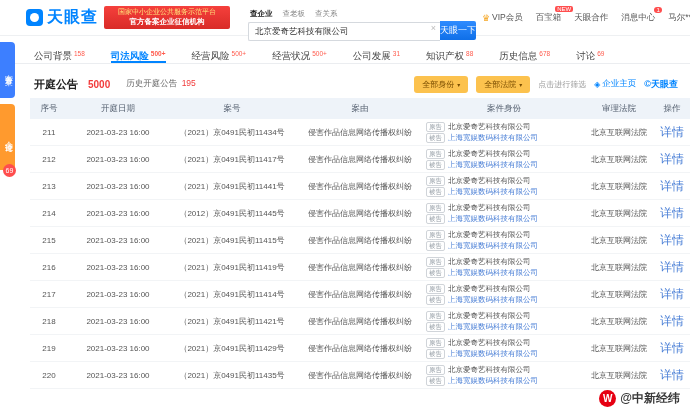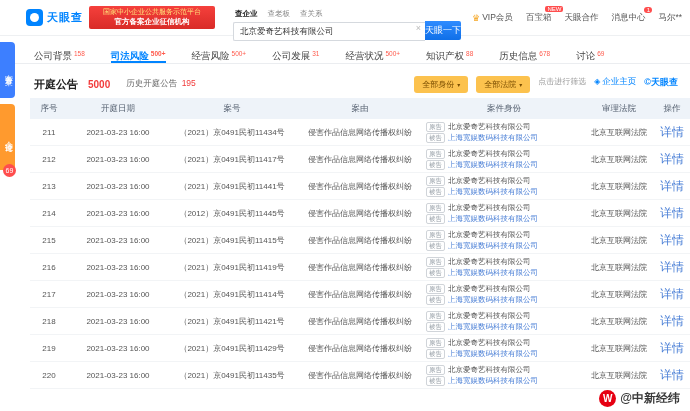--- a/index.html
+++ b/index.html
@@ -7,21 +7,21 @@
     font-family:"Liberation Sans","DejaVu Sans",sans-serif; background:#ffffff; color:#333; }
   .page { position:relative; width:690px; height:411px; background:#fff; }
 
   
   .top-header { display:flex; align-items:center; height:36px; padding:0 8px 0 26px;
     border-bottom:1px solid #eef0f2; background:#fff; gap:6px; }
   .logo-wrap { display:flex; align-items:center; gap:4px; flex:0 0 auto; }
   .logo-mark { width:17px; height:17px; border-radius:4px; background:#0084ff; position:relative; }
   .logo-mark::after { content:""; position:absolute; left:4px; top:4px; width:9px; height:9px;
     border-radius:50%; background:#fff; }
-  .logo-text { color:#0084ff; font-weight:bold; font-size:11px; letter-spacing:1px; }
+  .logo-text { color:#0084ff; font-weight:bold; font-size:16px; letter-spacing:1px; }
   .gov-banner { background:linear-gradient(#f5403c,#d92b27); border-radius:2px; padding:2px 14px;
     line-height:1.25; text-align:center; flex:0 0 auto; }
   .gov-banner .l1 { font-size:7px; color:#ffe27a; white-space:nowrap; }
   .gov-banner .l2 { font-size:7.5px; color:#ffffff; font-weight:bold; white-space:nowrap; }
   .search-area { margin-left:12px; flex:0 0 auto;margin-top:15px; }
   .search-tabs { display:flex; gap:10px; font-size:7.5px; color:#888; margin-bottom:1px; padding-left:2px; }
   .search-tabs .stab.active { color:#222; font-weight:bold; }
   .search-row { display:flex; align-items:center; }
   .search-input-wrap { position:relative; width:192px; }
   .search-input { width:100%; height:19px; border:1px solid #d5d9de; border-right:none;
@@ -59,21 +59,21 @@
     font-size:7px; width:13px; height:13px; border-radius:50%; display:flex; align-items:center;
     justify-content:center; z-index:3; }
 
   
   .content { margin:6px 8px 0 30px; background:#fff; }
   .toolbar { display:flex; align-items:center; height:28px; gap:8px; padding:0 4px; }
   .sec-title { font-size:11px; font-weight:bold; color:#222; }
   .sec-count { font-size:10px; color:#f23b3b; font-weight:bold; margin-left:2px; }
   .hist-link { font-size:8.5px; color:#666; margin-left:8px; cursor:pointer; }
   .hist-count { color:#f23b3b; margin-left:2px; }
-  .toolbar-right { margin-left:auto; display:flex; align-items:flex-start; gap:8px; }
+  .toolbar-right { margin-left:auto; display:flex; align-items:center; gap:8px; }
   .filter-pill { background:#fcc24e; color:#7a4d00; font-size:8px; border:none; border-radius:3px;
     padding:3px 8px; cursor:pointer; font-family:inherit; display:flex; align-items:center; gap:3px; }
   .filter-pill .dn { font-size:6px; }
   .filter-hint { font-size:8px; color:#999; cursor:pointer; }
   .home-link { font-size:8.5px; color:#0084ff; cursor:pointer; display:flex; align-items:center; gap:2px; }
   .home-ic { font-size:8px; }
   .brand-mini { font-size:9px; color:#0084ff; font-weight:bold; }
 
   
   table.hearings { width:100%; border-collapse:collapse; table-layout:fixed; }
@@ -156,26 +156,26 @@
     </span>
     <span class="nav-tab active">
       <span>司法风险</span>
       <span class="cnt">500+</span>
     </span>
     <span class="nav-tab">
       <span>经营风险</span>
       <span class="cnt">500+</span>
     </span>
     <span class="nav-tab">
+      <span>经营状况</span>
+      <span class="cnt">500+</span>
+    </span>
+    <span class="nav-tab">
       <span>公司发展</span>
       <span class="cnt">31</span>
-    </span>
-    <span class="nav-tab">
-      <span>经营状况</span>
-      <span class="cnt">500+</span>
     </span>
     <span class="nav-tab">
       <span>知识产权</span>
       <span class="cnt">88</span>
     </span>
     <span class="nav-tab">
       <span>历史信息</span>
       <span class="cnt">678</span>
     </span>
     <span class="nav-tab">

